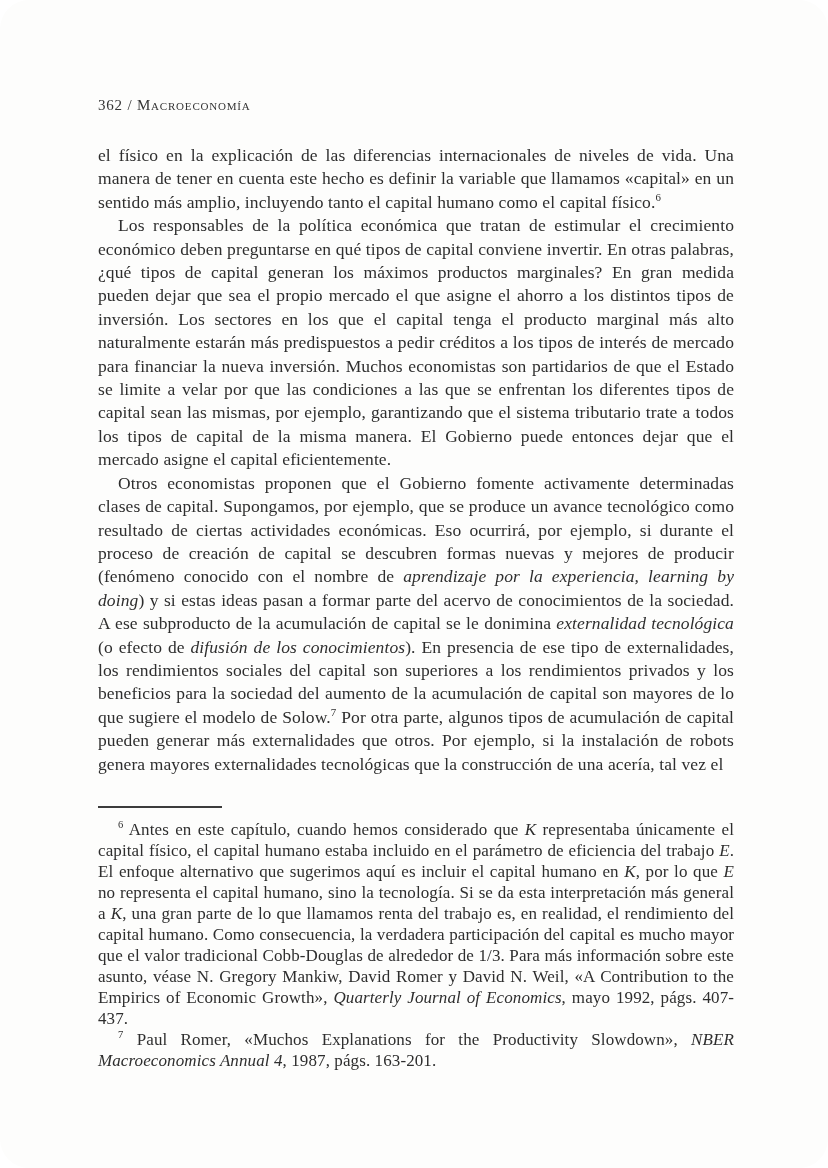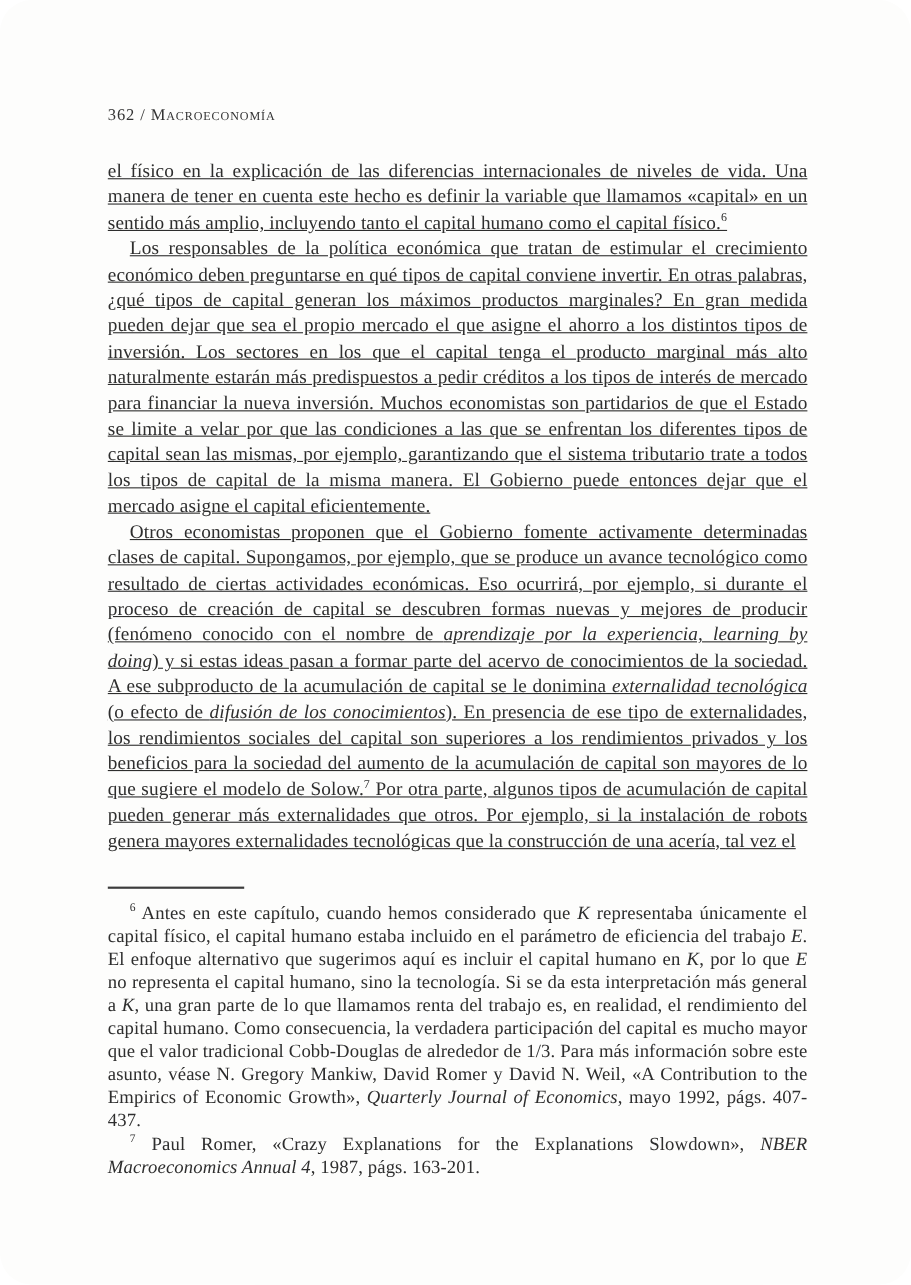--- a/index.html
+++ b/index.html
@@ -29,21 +29,20 @@
     font-variant: small-caps;
     letter-spacing: 0.8px;
     color: #343434;
   }
   .body-text {
     margin-top: 31px;
     font-size: 17.5px;
     line-height: 23.4px;
     text-align: justify;
     letter-spacing: 0.1px;
-    text-decoration: underline;
   }
   .body-text p {
     margin: 0;
   }
   .body-text p.indent {
     text-indent: 20px;
   }
   sup.fn-ref {
     font-size: 62%;
     line-height: 0;
@@ -78,16 +77,16 @@
     <main class="body-text">
         <p class=""><span>el físico en la explicación de las diferencias internacionales de niveles de vida. Una manera de tener en cuenta este hecho es definir la variable que llamamos «capital» en un sentido más amplio, incluyendo tanto el capital humano como el capital físico.</span><sup class="fn-ref">6</sup></p>
         <p class="indent"><span>Los responsables de la política económica que tratan de estimular el crecimiento económico deben preguntarse en qué tipos de capital conviene invertir. En otras palabras, ¿qué tipos de capital generan los máximos productos marginales? En gran medida pueden dejar que sea el propio mercado el que asigne el ahorro a los distintos tipos de inversión. Los sectores en los que el capital tenga el producto marginal más alto naturalmente estarán más predispuestos a pedir créditos a los tipos de interés de mercado para financiar la nueva inversión. Muchos economistas son partidarios de que el Estado se limite a velar por que las condiciones a las que se enfrentan los diferentes tipos de capital sean las mismas, por ejemplo, garantizando que el sistema tributario trate a todos los tipos de capital de la misma manera. El Gobierno puede entonces dejar que el mercado asigne el capital eficientemente.</span></p>
         <p class="indent"><span>Otros economistas proponen que el Gobierno fomente activamente determinadas clases de capital. Supongamos, por ejemplo, que se produce un avance tecnológico como resultado de ciertas actividades económicas. Eso ocurrirá, por ejemplo, si durante el proceso de creación de capital se descubren formas nuevas y mejores de producir (fenómeno conocido con el nombre de </span><i>aprendizaje por la experiencia, learning by doing</i><span>) y si estas ideas pasan a formar parte del acervo de conocimientos de la sociedad. A ese subproducto de la acumulación de capital se le donimina </span><i>externalidad tecnológica</i><span> (o efecto de </span><i>difusión de los conocimientos</i><span>). En presencia de ese tipo de externalidades, los rendimientos sociales del capital son superiores a los rendimientos privados y los beneficios para la sociedad del aumento de la acumulación de capital son mayores de lo que sugiere el modelo de Solow.</span><sup class="fn-ref">7</sup><span> Por otra parte, algunos tipos de acumulación de capital pueden generar más externalidades que otros. Por ejemplo, si la instalación de robots genera mayores externalidades tecnológicas que la construcción de una acería, tal vez el</span></p>
       </main>
 
     <hr class="footnote-rule">
 
     <section class="footnotes">
         <p><sup class="fn-ref">6</sup><span> Antes en este capítulo, cuando hemos considerado que </span><i>K</i><span> representaba únicamente el capital físico, el capital humano estaba incluido en el parámetro de eficiencia del trabajo </span><i>E</i><span>. El enfoque alternativo que sugerimos aquí es incluir el capital humano en </span><i>K</i><span>, por lo que </span><i>E</i><span> no representa el capital humano, sino la tecnología. Si se da esta interpretación más general a </span><i>K</i><span>, una gran parte de lo que llamamos renta del trabajo es, en realidad, el rendimiento del capital humano. Como consecuencia, la verdadera participación del capital es mucho mayor que el valor tradicional Cobb-Douglas de alrededor de 1/3. Para más información sobre este asunto, véase N. Gregory Mankiw, David Romer y David N. Weil, «A Contribution to the Empirics of Economic Growth», </span><i>Quarterly Journal of Economics</i><span>, mayo 1992, págs. 407-437.</span></p>
-        <p><sup class="fn-ref">7</sup><span> Paul Romer, «Crazy Explanations for the Explanations Slowdown», </span><i>NBER Macroeconomics Annual 4</i><span>, 1987, págs. 163-201.</span></p>
+        <p><sup class="fn-ref">7</sup><span> Paul Romer, «Muchos Explanations for the Productivity Slowdown», </span><i>NBER Macroeconomics Annual 4</i><span>, 1987, págs. 163-201.</span></p>
       </section>
   </div>
 </div>
 
 </body></html>

